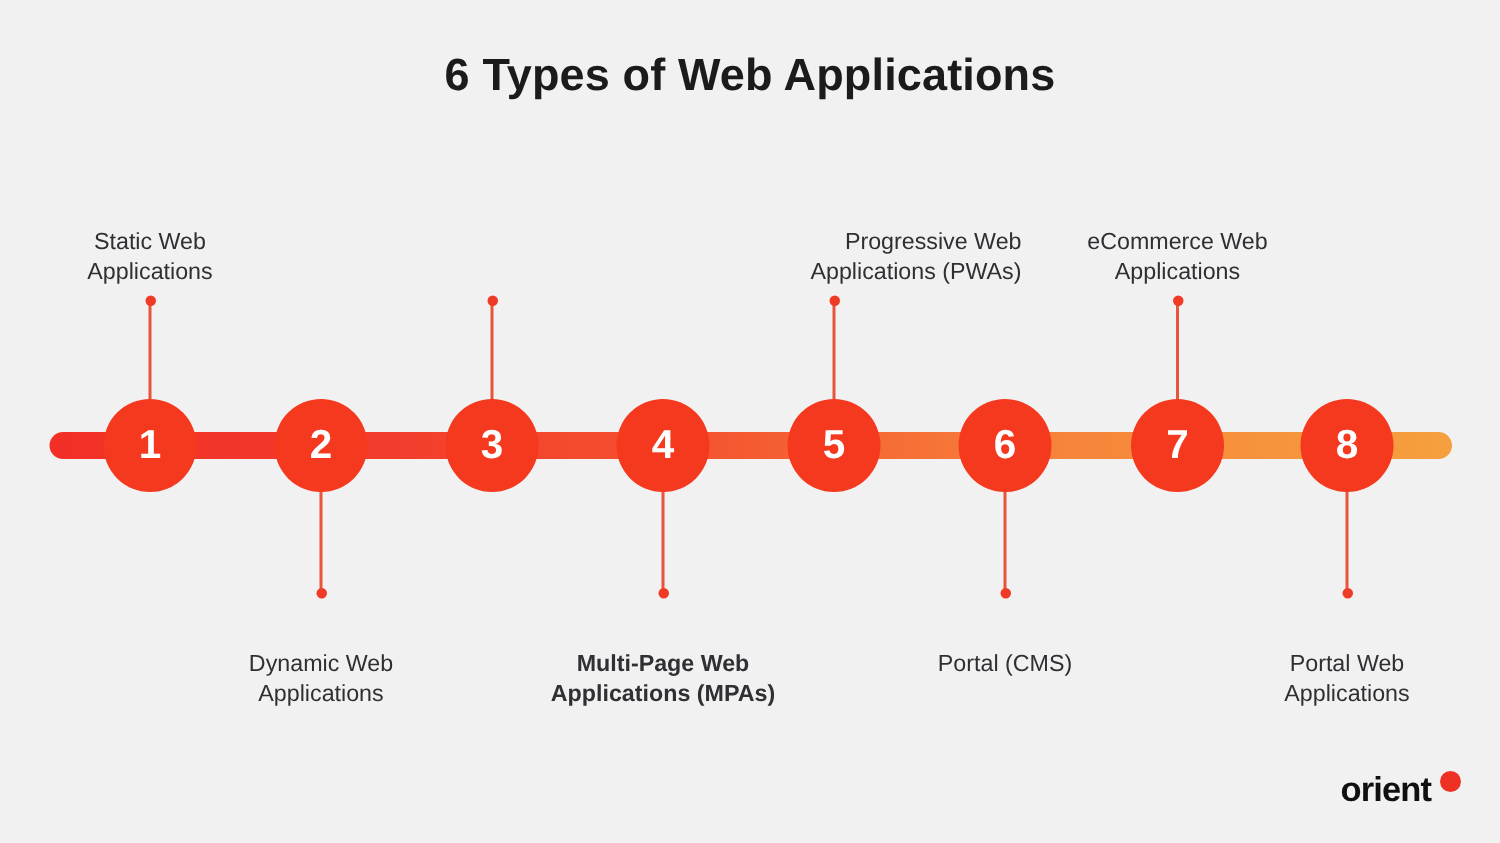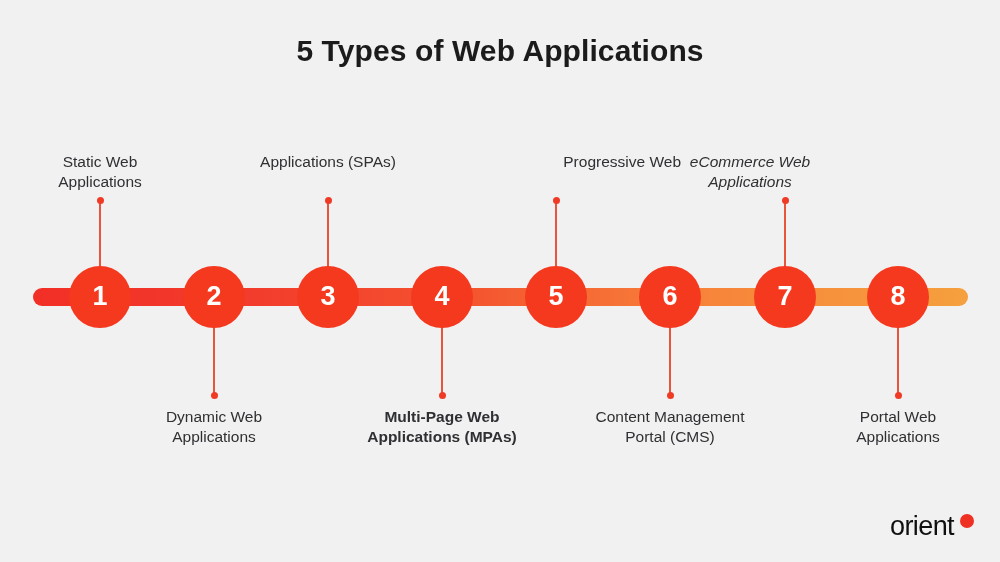--- a/index.html
+++ b/index.html
@@ -94,52 +94,52 @@
   .label {
     position: absolute;
     width: 250px;
     margin-left: -125px;
     text-align: center;
     font-size: 15.5px;
     line-height: 19.5px;
     color: #2e3033;
   }
   .label.up   { top: 152px; }
-  .label.down { top: 407px; }
+  .label.down { top: 433px; }
 
   
   .logo {
     position: absolute;
     right: 26px;
     bottom: 22px;
     display: flex;
     align-items: flex-end;
     gap: 6px;
   }
   .logo-text {
-    font-size: 27px;
-    font-weight: normal;
+    font-size: 23px;
+    font-weight: bold;
     color: #101010;
     letter-spacing: -0.6px;
     line-height: 27px;
   }
   .logo-dot {
     width: 14px;
     height: 14px;
     border-radius: 50%;
     background: #ef3124;
     margin-bottom: 12px;
   }
 </style>
 </head>
 <body>
 
 <div id="infographic">
 
-  <div class="title">5 Types of Web Applications</div>
+  <div class="title">6 Types of Web Applications</div>
 
   <div class="timeline-bar"></div>
 
   <div id="nodes-layer">
       <div class="connector up" style="left: 100px;">
         <div class="dot"></div>
       </div>
       <div class="label up" style="left: 100px;">
         <div>Static Web</div>
         <div>Applications</div>
@@ -154,58 +154,57 @@
         <div>Dynamic Web</div>
         <div>Applications</div>
       </div>
       <div class="node" style="left: 214px; background: rgb(244, 57, 31);">
         <span>2</span>
       </div>
       <div class="connector up" style="left: 328px;">
         <div class="dot"></div>
       </div>
       <div class="label up" style="left: 328px;">
-        <div>Applications (SPAs)</div>
       </div>
       <div class="node" style="left: 328px; background: rgb(244, 57, 31);">
         <span>3</span>
       </div>
       <div class="connector down" style="left: 442px;">
         <div class="dot"></div>
       </div>
       <div class="label down" style="left: 442px; font-weight: bold;">
         <div>Multi-Page Web</div>
         <div>Applications (MPAs)</div>
       </div>
       <div class="node" style="left: 442px; background: rgb(244, 57, 31);">
         <span>4</span>
       </div>
       <div class="connector up" style="left: 556px;">
         <div class="dot"></div>
       </div>
       <div class="label up" style="left: 556px; text-align: right;">
         <div>Progressive Web</div>
+        <div>Applications (PWAs)</div>
       </div>
       <div class="node" style="left: 556px; background: rgb(244, 57, 31);">
         <span>5</span>
       </div>
       <div class="connector down" style="left: 670px;">
         <div class="dot"></div>
       </div>
       <div class="label down" style="left: 670px;">
-        <div>Content Management</div>
         <div>Portal (CMS)</div>
       </div>
       <div class="node" style="left: 670px; background: rgb(244, 57, 31);">
         <span>6</span>
       </div>
       <div class="connector up" style="left: 785px;">
         <div class="dot"></div>
       </div>
-      <div class="label up" style="left: 750px; font-style: italic;">
+      <div class="label up" style="left: 785px;">
         <div>eCommerce Web</div>
         <div>Applications</div>
       </div>
       <div class="node" style="left: 785px; background: rgb(244, 57, 31);">
         <span>7</span>
       </div>
       <div class="connector down" style="left: 898px;">
         <div class="dot"></div>
       </div>
       <div class="label down" style="left: 898px;">

